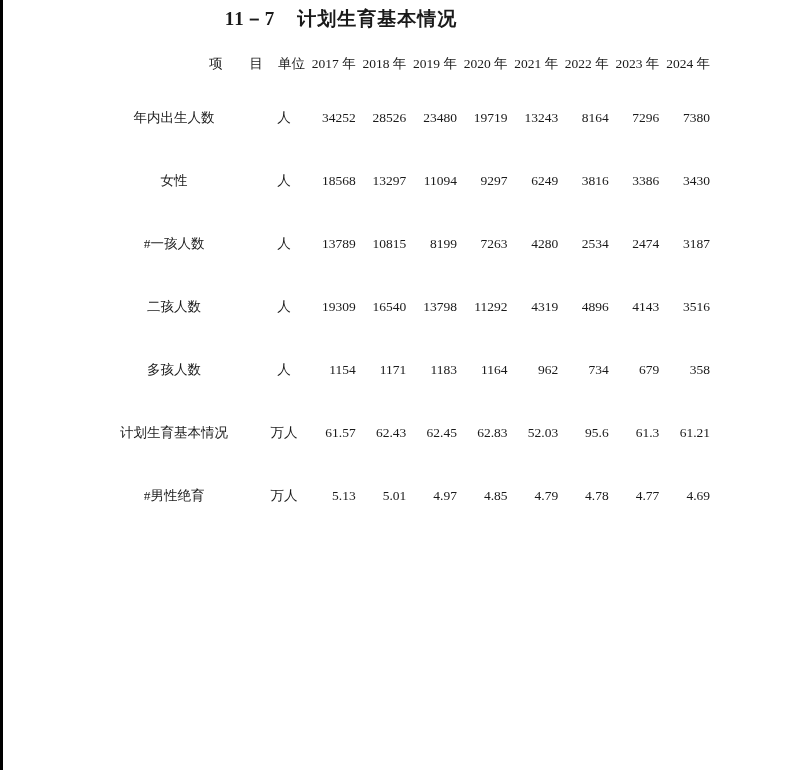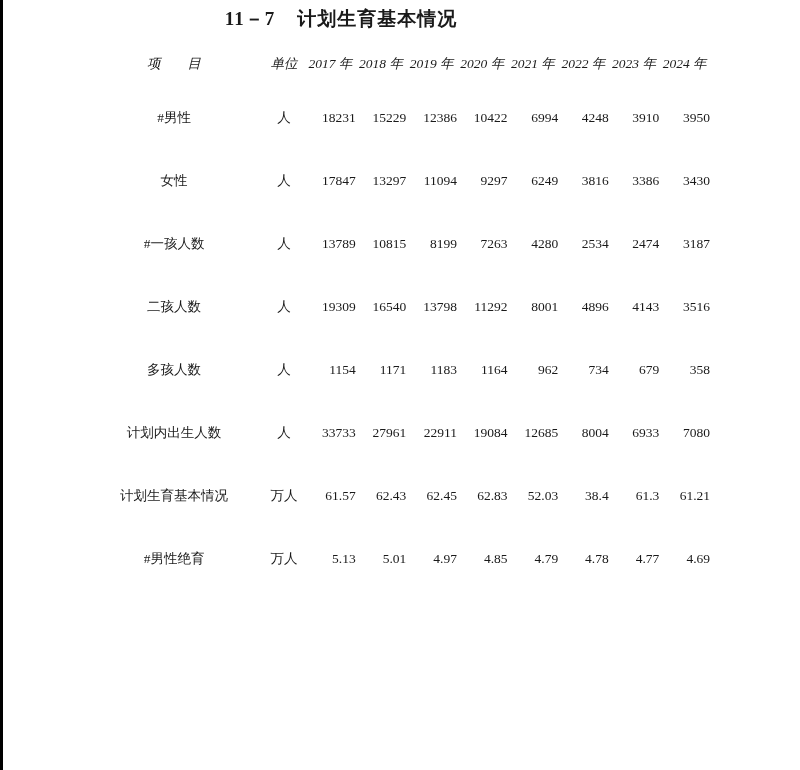--- a/index.html
+++ b/index.html
@@ -48,25 +48,24 @@
   }
   table.data td, table.data th {
     border: none;
     font-weight: normal;
     font-size: 13.5px;
     padding: 0;
   }
   .hdr-row td {
     height: 44px;
     vertical-align: middle;
-    text-align: center;
+    text-align: right;
     font-size: 13.5px;
     border-top: 1.6px solid #000;
     border-bottom: 1.6px solid #000;
-    font-style: italic;
   }
   .hdr-item {
     text-align: center;
     border-right: 1.6px solid #000;
   }
   .hdr-unit {
     border-right: 1.6px solid #000;
   }
   .body-row td {
     height: 63px;
@@ -127,38 +126,38 @@
         <td>2019 年</td>
         <td>2020 年</td>
         <td>2021 年</td>
         <td>2022 年</td>
         <td>2023 年</td>
         <td>2024 年</td>
       </tr>
     </thead>
     <tbody>
 
-
-      <tr class="body-row">
-        <td class="c-item indent1">#男性</td>
-        <td class="c-unit">人</td>
-        <td class="c-val">18231</td>
-        <td class="c-val">15229</td>
-        <td class="c-val">12386</td>
-        <td class="c-val">10422</td>
-        <td class="c-val">6994</td>
-        <td class="c-val">4248</td>
-        <td class="c-val">3910</td>
-        <td class="c-val">3950</td>
-      </tr>
+      <tr class="body-row">
+        <td class="c-item">年内出生人数</td>
+        <td class="c-unit">人</td>
+        <td class="c-val">34252</td>
+        <td class="c-val">28526</td>
+        <td class="c-val">23480</td>
+        <td class="c-val">19719</td>
+        <td class="c-val">13243</td>
+        <td class="c-val">8164</td>
+        <td class="c-val">7296</td>
+        <td class="c-val">7380</td>
+      </tr>
+
 
       <tr class="body-row">
         <td class="c-item indent2">女性</td>
         <td class="c-unit">人</td>
-        <td class="c-val">17847</td>
+        <td class="c-val">18568</td>
         <td class="c-val">13297</td>
         <td class="c-val">11094</td>
         <td class="c-val">9297</td>
         <td class="c-val">6249</td>
         <td class="c-val">3816</td>
         <td class="c-val">3386</td>
         <td class="c-val">3430</td>
       </tr>
 
       <tr class="body-row">
@@ -174,62 +173,50 @@
         <td class="c-val">3187</td>
       </tr>
 
       <tr class="body-row">
         <td class="c-item indent2">二孩人数</td>
         <td class="c-unit">人</td>
         <td class="c-val">19309</td>
         <td class="c-val">16540</td>
         <td class="c-val">13798</td>
         <td class="c-val">11292</td>
-        <td class="c-val">8001</td>
+        <td class="c-val">4319</td>
         <td class="c-val">4896</td>
         <td class="c-val">4143</td>
         <td class="c-val">3516</td>
       </tr>
 
       <tr class="body-row">
         <td class="c-item indent2">多孩人数</td>
         <td class="c-unit">人</td>
         <td class="c-val">1154</td>
         <td class="c-val">1171</td>
         <td class="c-val">1183</td>
         <td class="c-val">1164</td>
         <td class="c-val">962</td>
         <td class="c-val">734</td>
         <td class="c-val">679</td>
         <td class="c-val">358</td>
       </tr>
 
-      <tr class="body-row">
-        <td class="c-item">计划内出生人数</td>
-        <td class="c-unit">人</td>
-        <td class="c-val">33733</td>
-        <td class="c-val">27961</td>
-        <td class="c-val">22911</td>
-        <td class="c-val">19084</td>
-        <td class="c-val">12685</td>
-        <td class="c-val">8004</td>
-        <td class="c-val">6933</td>
-        <td class="c-val">7080</td>
-      </tr>
 
 
       <tr class="body-row">
         <td class="c-item">计划生育基本情况</td>
         <td class="c-unit">万人</td>
         <td class="c-val">61.57</td>
         <td class="c-val">62.43</td>
         <td class="c-val">62.45</td>
         <td class="c-val">62.83</td>
         <td class="c-val">52.03</td>
-        <td class="c-val">38.4</td>
+        <td class="c-val">95.6</td>
         <td class="c-val">61.3</td>
         <td class="c-val">61.21</td>
       </tr>
 
 
       <tr class="body-row last-clip">
         <td class="c-item indent1">#男性绝育</td>
         <td class="c-unit">万人</td>
         <td class="c-val">5.13</td>
         <td class="c-val">5.01</td>

